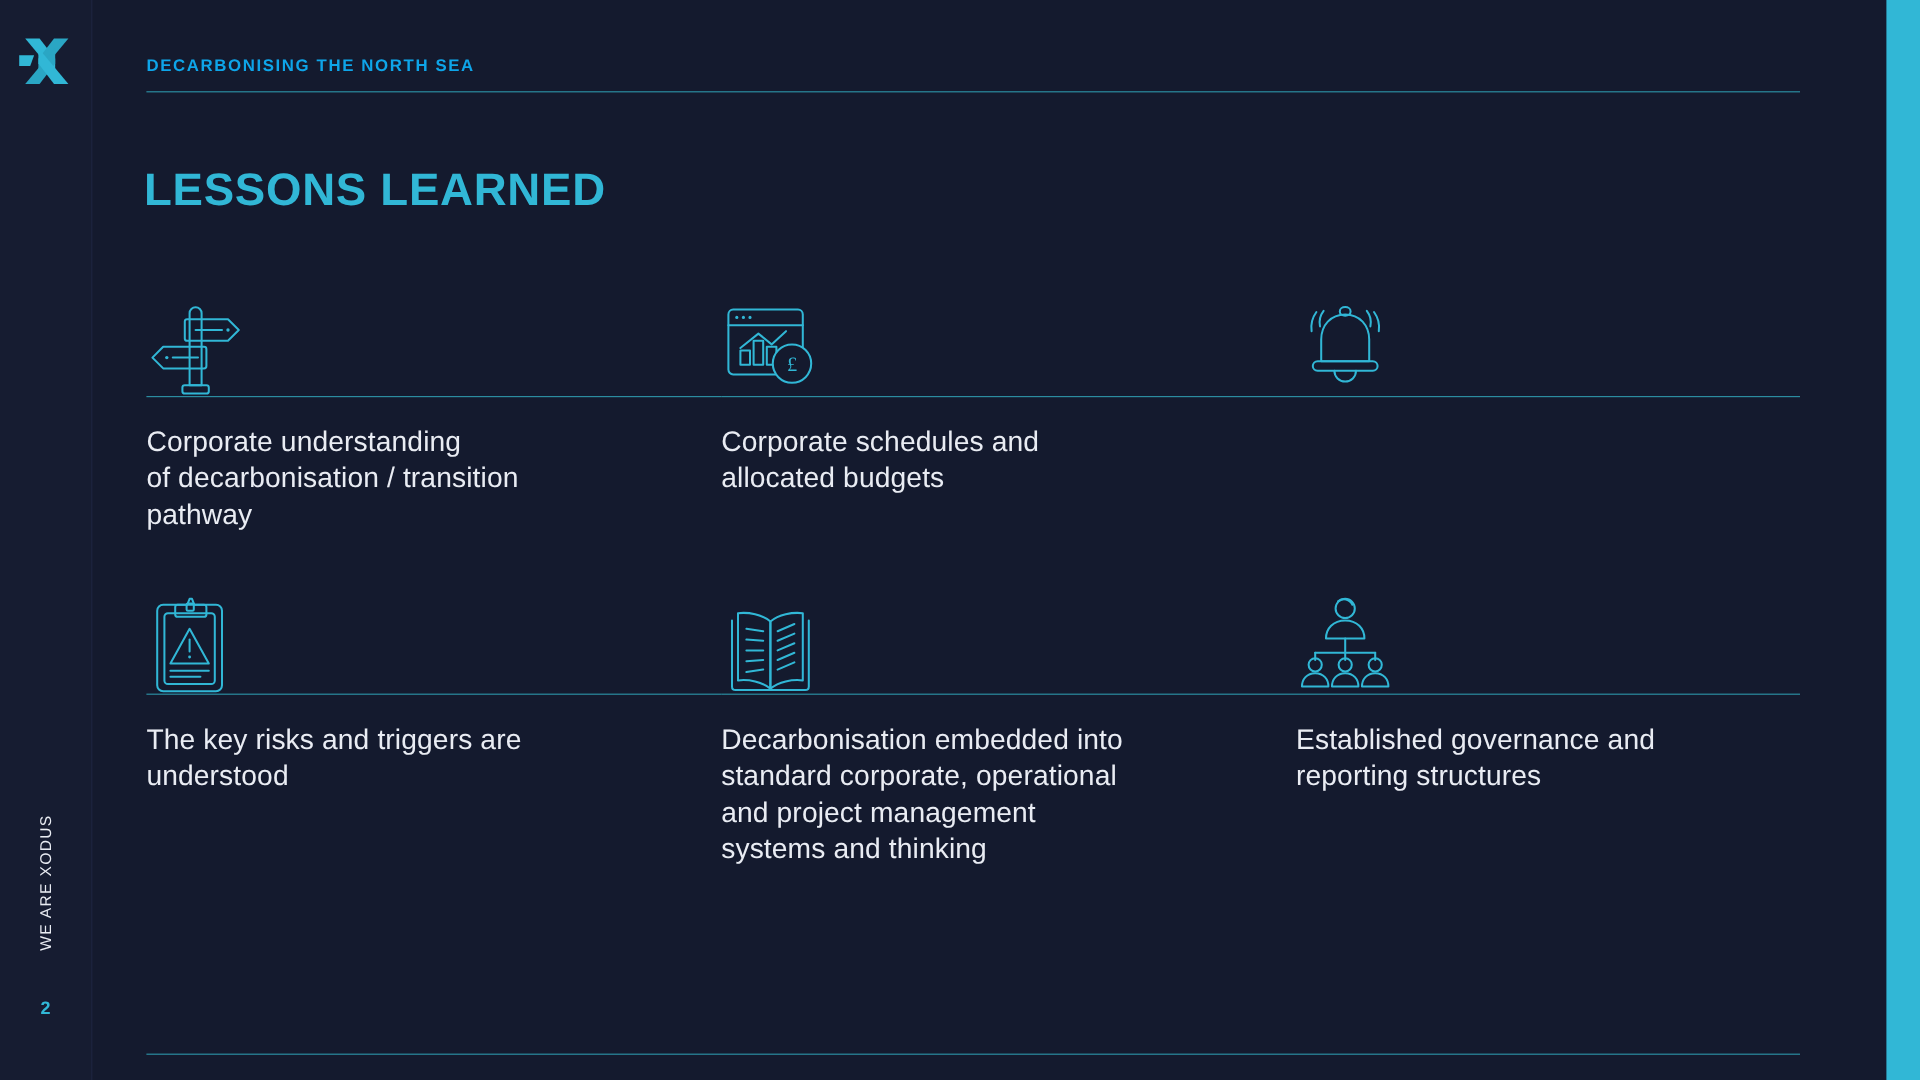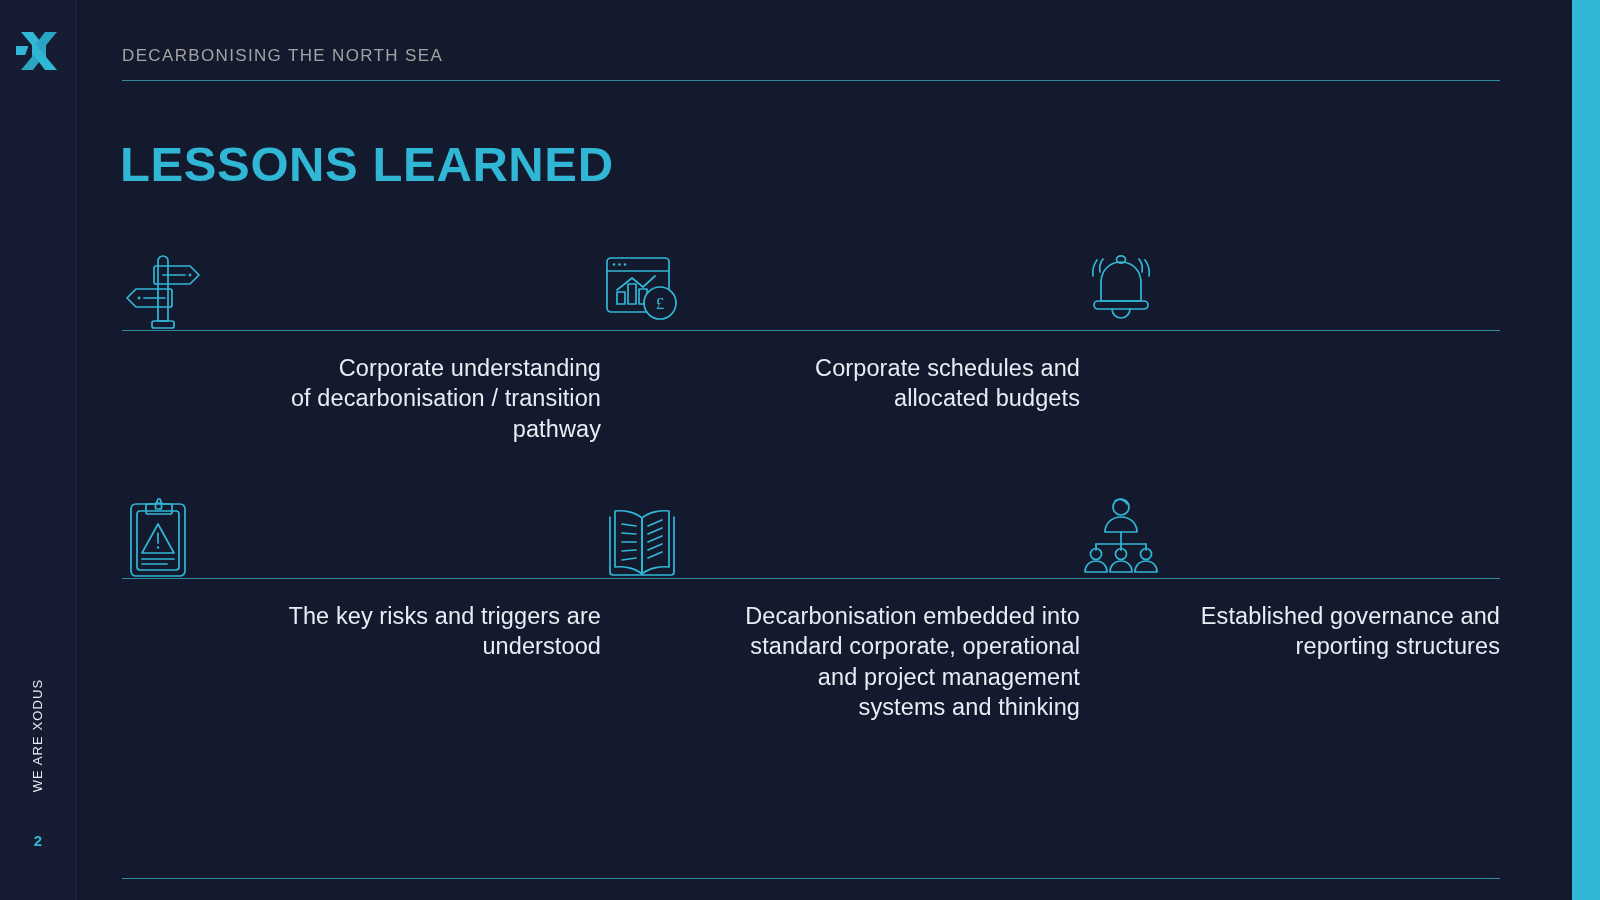--- a/index.html
+++ b/index.html
@@ -76,39 +76,39 @@
   }
 
   
   #header {
     position: absolute;
     left: 122px;
     top: 46px;
     width: 1378px;
   }
   #eyebrow {
-    color: #a3a3a3;
-    font-size: 17px;
-    font-weight: 400;
+    color: #0ea5e9;
+    font-size: 14px;
+    font-weight: 700;
     letter-spacing: 1.35px;
   }
   #header-rule {
     margin-top: 14px;
     height: 1px;
     width: 1378px;
     background: #2b8ca0;
   }
 
   
   #title {
     position: absolute;
     left: 120px;
     top: 140px;
     color: #31b7d6;
-    font-size: 49px;
+    font-size: 38px;
     font-weight: 700;
     letter-spacing: 0.6px;
     line-height: 1.0;
     margin: 0;
   }
 
   
   #grid {
     position: absolute;
     left: 122px;
@@ -148,21 +148,20 @@
     width: 420px;
   }
   .cell-text {
     margin-top: 22px;
     color: #e9ecf3;
     font-size: 23.5px;
     line-height: 1.29;
     font-weight: 400;
     white-space: pre-line;
     letter-spacing: 0.1px;
-    text-align: right;
   }
 
   
   #bottom-rule {
     position: absolute;
     left: 122px;
     top: 878px;
     width: 1378px;
     height: 1px;
     background: #2b8ca0;

